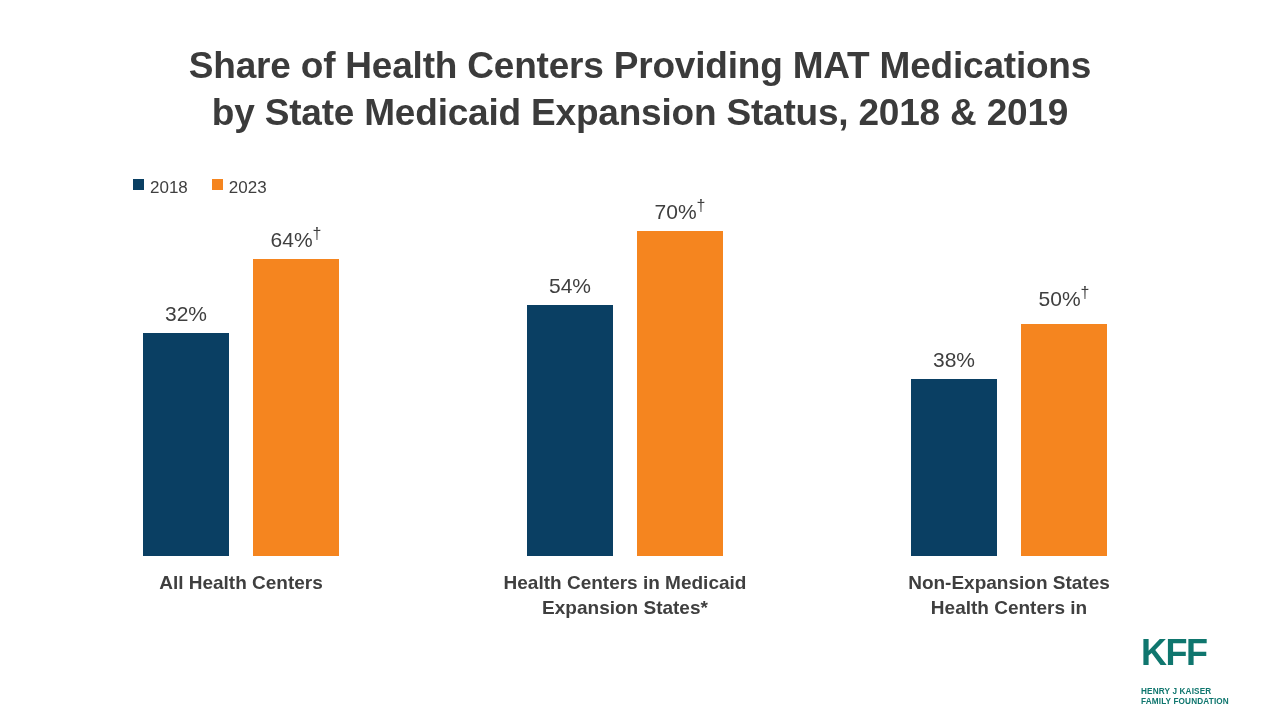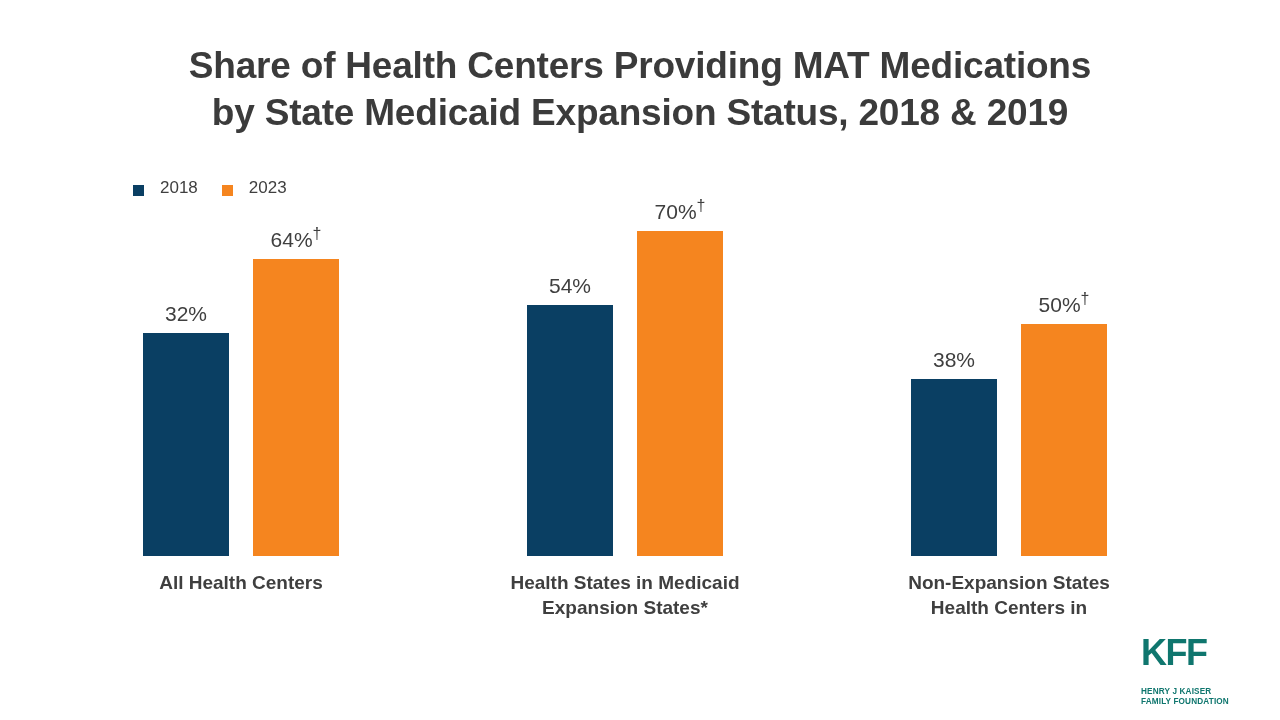--- a/index.html
+++ b/index.html
@@ -38,22 +38,22 @@
   #legend {
     position: absolute;
     left: 133px;
     top: 179px;
     display: flex;
     align-items: center;
     gap: 24px;
   }
   .legend-item {
     display: flex;
-    align-items: flex-end;
-    gap: 16px;
+    align-items: flex-start;
+    gap: 6px;
   }
   .legend-swatch {
     width: 11px;
     height: 11px;
     display: inline-block;
   }
   .legend-label {
     font-size: 17px;
     color: #3f3f3f;
     line-height: 17px;
@@ -148,27 +148,27 @@
       <div class="bar" style="left: 253px; width: 86px; height: 297px; background: rgb(245, 133, 31);"></div>
       <div class="bar-label" style="left: 223px; width: 146px; top: 229px;">64%<sup>†</sup></div>
       <div class="cat-label" style="left: 41px; width: 400px; top: 570px;">
         <div>All Health Centers</div>
       </div>
       <div class="bar" style="left: 527px; width: 86px; height: 251px; background: rgb(10, 63, 99);"></div>
       <div class="bar-label" style="left: 497px; width: 146px; top: 275px;">54%</div>
       <div class="bar" style="left: 637px; width: 86px; height: 325px; background: rgb(245, 133, 31);"></div>
       <div class="bar-label" style="left: 607px; width: 146px; top: 201px;">70%<sup>†</sup></div>
       <div class="cat-label" style="left: 425px; width: 400px; top: 570px;">
-        <div>Health States in Medicaid</div>
+        <div>Health Centers in Medicaid</div>
         <div>Expansion States*</div>
       </div>
       <div class="bar" style="left: 911px; width: 86px; height: 177px; background: rgb(10, 63, 99);"></div>
       <div class="bar-label" style="left: 881px; width: 146px; top: 349px;">38%</div>
       <div class="bar" style="left: 1021px; width: 86px; height: 232px; background: rgb(245, 133, 31);"></div>
-      <div class="bar-label" style="left: 991px; width: 146px; top: 294px;">50%<sup>†</sup></div>
+      <div class="bar-label" style="left: 991px; width: 146px; top: 288px;">50%<sup>†</sup></div>
       <div class="cat-label" style="left: 809px; width: 400px; top: 570px;">
         <div>Non-Expansion States</div>
         <div>Health Centers in</div>
       </div>
     </div>
 
   <div id="kff-logo">
     <div id="kff-wordmark">KFF</div>
     <div id="kff-sub">
       <span>HENRY J KAISER</span>

